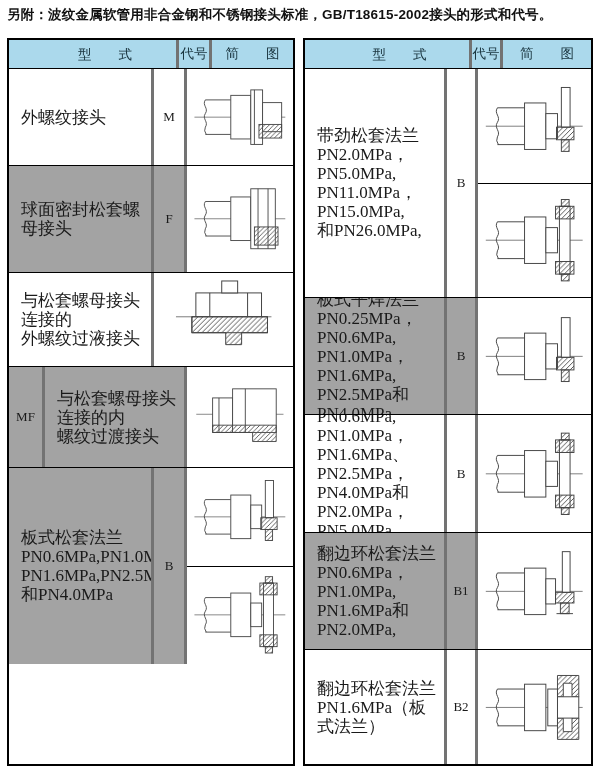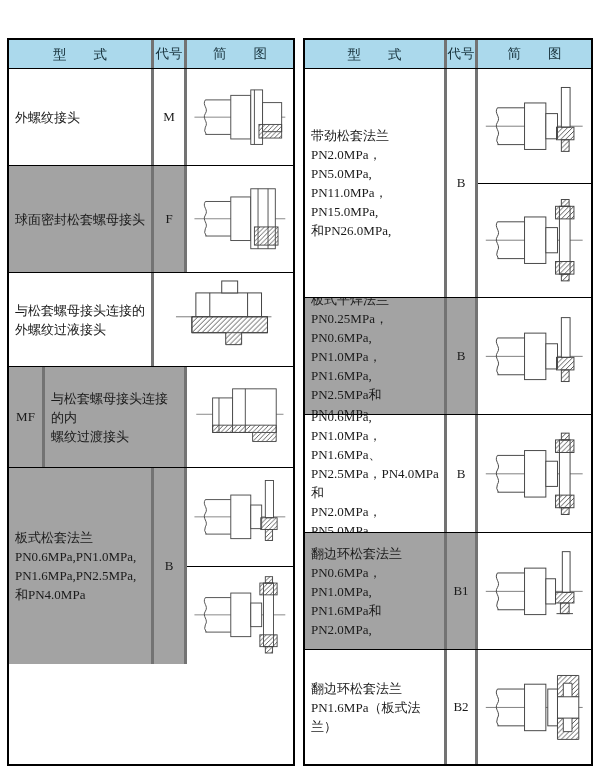--- a/index.html
+++ b/index.html
@@ -33,23 +33,23 @@
   .cell{
     box-sizing:border-box;
     display:flex;flex-direction:column;justify-content:center;
     border-left:3px solid #737373;
     overflow:hidden;
   }
   .cell:first-child{border-left:none;}
   .thead{height:28px;background:#abd9ec;}
   .thead .cell{align-items:center;justify-content:center;
     font-size:13.5px;color:#17323c;white-space:nowrap;}
-  .c-type{flex-direction:column;align-items:flex-start;padding:2px 4px 2px 6px;
-    font-size:13px;line-height:19px;white-space:pre-line;}
-  .thead .c-type{align-items:center;padding:0;}
+  .c-type{flex-direction:column;align-items:flex-start;padding:2px 4px 2px 12px;
+    font-size:17px;line-height:19px;white-space:pre-line;}
+  .thead .c-type{align-items:center;padding:0;margin-left:25px;}
   .c-code{align-items:center;justify-content:center;font-size:13px;}
   .c-diag{align-items:center;justify-content:center;padding:0;}
   .left .c-type{width:142px;}
   .left .c-code{width:33px;}
   .left .c-diag{flex:1;}
   .right .c-type{width:139px;}
   .right .c-code{width:31px;}
   .right .c-diag{flex:1;}
   .hl .c-type,.hl .c-code{background:#a3a3a3;}
   .sub{flex:1;display:flex;align-items:center;justify-content:center;box-sizing:border-box;}
@@ -153,20 +153,21 @@
       <use href="#g-pipe"></use>
       <rect x="70" y="24" width="10" height="38" fill="#fff"></rect>
       <path d="M80,10 h22 v22 h-7 v-14 h-9 v14 h-6 z" fill="url(#h)"></path>
       <path d="M80,76 h22 v-22 h-7 v14 h-9 v-14 h-6 z" fill="url(#h)"></path>
       <rect x="80" y="32" width="22" height="22" fill="#fff"></rect>
     </g>
   </defs>
 </svg>
 
 <div class="page">
+  <div class="title">另附：波纹金属软管用非合金钢和不锈钢接头标准，GB/T18615-2002接头的形式和代号。</div>
 
   <div class="tables">
 
     <div class="half left">
       <div class="trow thead">
         <div class="cell c-type">型　　式</div>
         <div class="cell c-code">代号</div>
         <div class="cell c-diag">简　　图</div>
       </div>
 

